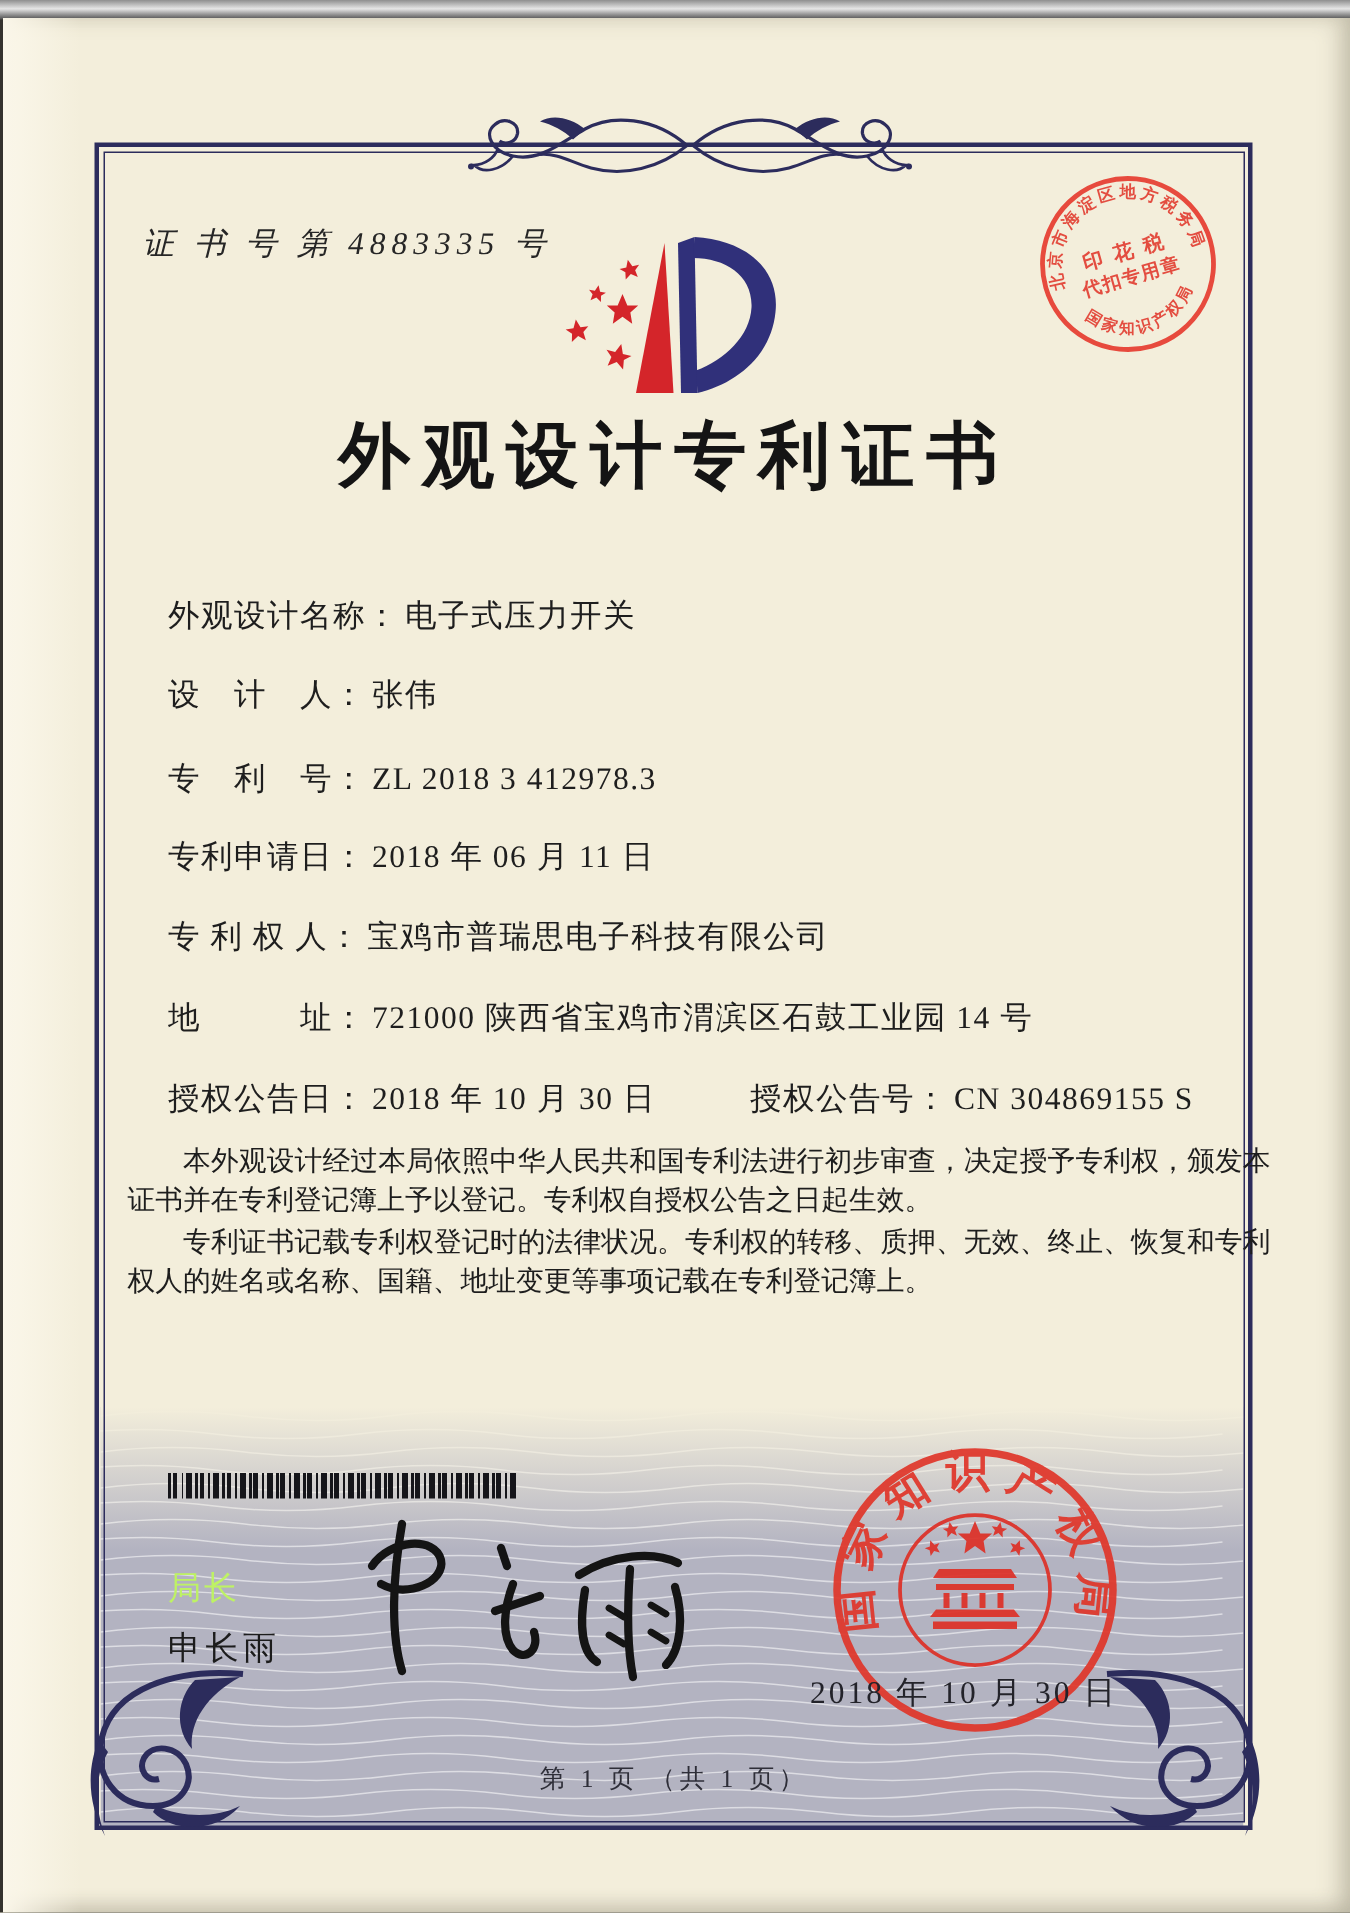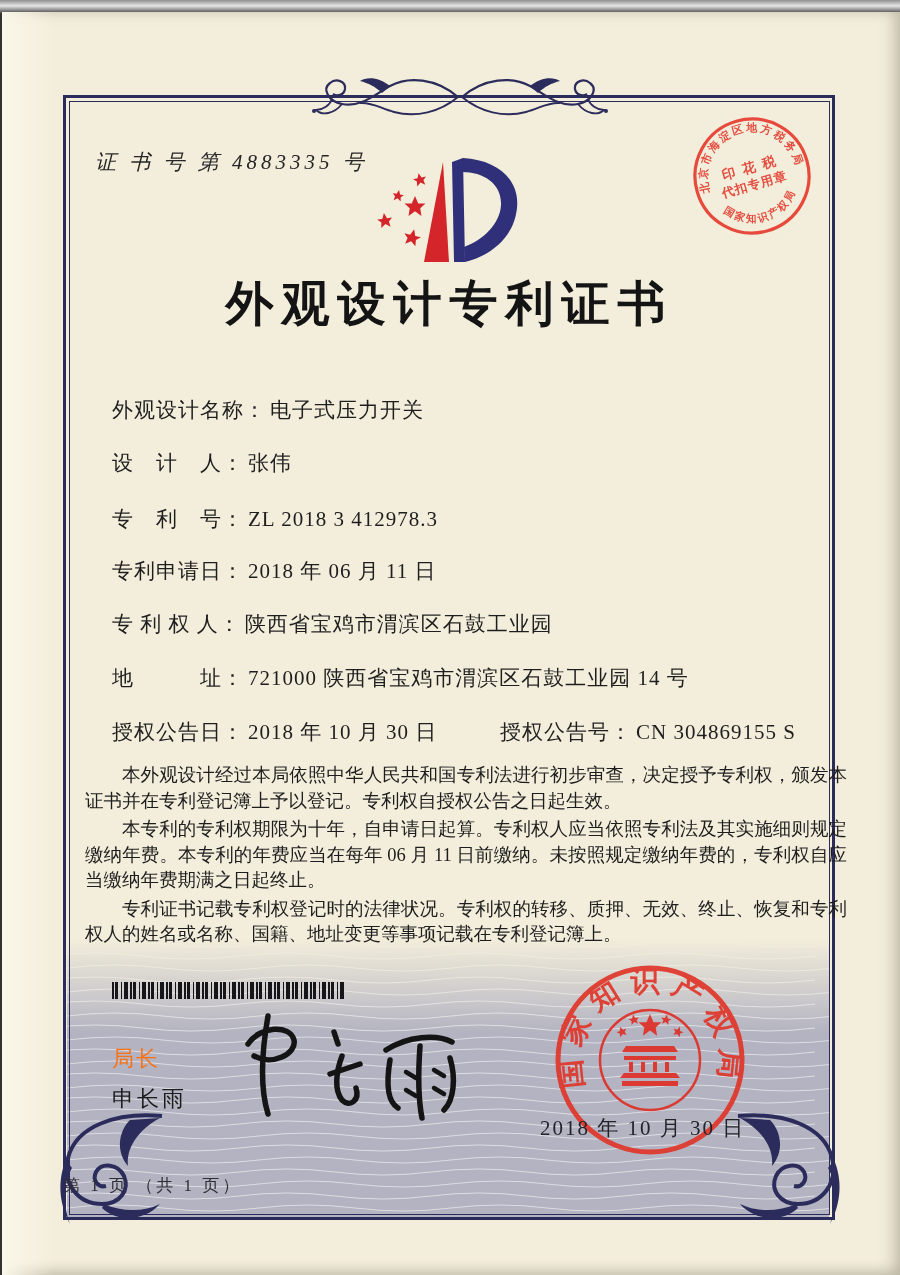--- a/index.html
+++ b/index.html
@@ -30,27 +30,27 @@
   .field-row{position:absolute;left:112px;font-size:21px;color:#1e1e1e;letter-spacing:1px;white-space:nowrap;}
   .field-row .lbl{margin-right:4px;text-align:right;}
   .grant-no{left:500px;}
   .paragraphs{position:absolute;left:85px;top:763px;width:762px;
     font-size:18.5px;line-height:25.5px;text-align:justify;color:#1d1d1d;}
   .paragraphs p{margin:0 0 3px 0;text-indent:2em;}
   .barcode{position:absolute;left:112px;top:982px;width:232px;height:17px;
     background:repeating-linear-gradient(90deg,
       #15151a 0 2px,transparent 2px 3px,#15151a 3px 6px,transparent 6px 9px,
       #15151a 9px 10px,transparent 10px 12px,#15151a 12px 16px,transparent 16px 18px);}
-  .director-title{position:absolute;left:112px;top:1044px;font-size:22px;color:#f97316;letter-spacing:2px;}
+  .director-title{position:absolute;left:112px;top:1044px;font-size:22px;color:#bef264;letter-spacing:2px;}
   .director-name{position:absolute;left:112px;top:1084px;font-size:22px;color:#1c1c1c;letter-spacing:3px;}
   .signature{position:absolute;left:238px;top:1010px;}
   .seal{position:absolute;left:550px;top:960px;opacity:.93;}
   .seal-date{position:absolute;left:540px;top:1114px;font-size:21px;color:#23232a;letter-spacing:2px;}
   .revenue-stamp{position:absolute;left:686px;top:110px;transform:rotate(-16deg);opacity:.9;}
-  .footer{position:absolute;left:63px;top:1174px;width:773px;
+  .footer{position:absolute;left:63px;top:1174px;width:773px;text-align:center;
     font-size:17px;letter-spacing:3px;color:#2e2e38;}
   .stamp-txt{font-weight:bold;fill:#e23c30;}
 </style>
 </head>
 <body>
 
 <svg width="0" height="0" style="position:absolute">
   <defs>
     <path id="st" d="M0,-10 L2.94,-3.09 L9.51,-3.09 L4.76,1.18 L5.88,8.09 L0,3.82 L-5.88,8.09 L-4.76,1.18 L-9.51,-3.09 L-2.94,-3.09 Z"></path>
     <path id="wv" d="M0,6 Q48,0 96,6 T192,6 T288,6 T384,6 T480,6 T576,6 T672,6 T768,6" fill="none" stroke="#ffffff" stroke-width="1" opacity="0.55"></path>
@@ -153,35 +153,34 @@
 <div class="field-row" style="top:449px">
   <span class="lbl">设　计　人：</span><span>张伟</span>
 </div>
 <div class="field-row" style="top:505px">
   <span class="lbl">专　利　号：</span><span>ZL 2018 3 412978.3</span>
 </div>
 <div class="field-row" style="top:557px">
   <span class="lbl">专利申请日：</span><span>2018 年 06 月 11 日</span>
 </div>
 <div class="field-row" style="top:610px">
-  <span class="lbl">专 利 权 人：</span><span>陕西省宝鸡市渭滨区石鼓工业园</span>
+  <span class="lbl">专 利 权 人：</span><span>宝鸡市普瑞思电子科技有限公司</span>
 </div>
 <div class="field-row" style="top:664px">
   <span class="lbl">地　　　址：</span><span>721000 陕西省宝鸡市渭滨区石鼓工业园 14 号</span>
 </div>
 <div class="field-row" style="top:718px">
   <span class="lbl">授权公告日：</span><span>2018 年 10 月 30 日</span>
 </div>
 <div class="field-row grant-no" style="top:718px">
   <span class="lbl">授权公告号：</span><span>CN 304869155 S</span>
 </div>
 
 <div class="paragraphs">
   <p>本外观设计经过本局依照中华人民共和国专利法进行初步审查，决定授予专利权，颁发本证书并在专利登记簿上予以登记。专利权自授权公告之日起生效。</p>
-  <p>本专利的专利权期限为十年，自申请日起算。专利权人应当依照专利法及其实施细则规定缴纳年费。本专利的年费应当在每年 06 月 11 日前缴纳。未按照规定缴纳年费的，专利权自应当缴纳年费期满之日起终止。</p>
   <p>专利证书记载专利权登记时的法律状况。专利权的转移、质押、无效、终止、恢复和专利权人的姓名或名称、国籍、地址变更等事项记载在专利登记簿上。</p>
 </div>
 
 <div class="barcode"></div>
 
 <div class="director-title">局长</div>
 <div class="director-name">申长雨</div>
 <svg class="signature" width="250" height="115" viewBox="0 0 250 115">
   <g fill="none" stroke="#141414" stroke-width="5.5" stroke-linecap="round">
     <path d="M30,6 C24,40 22,78 30,104"></path>

